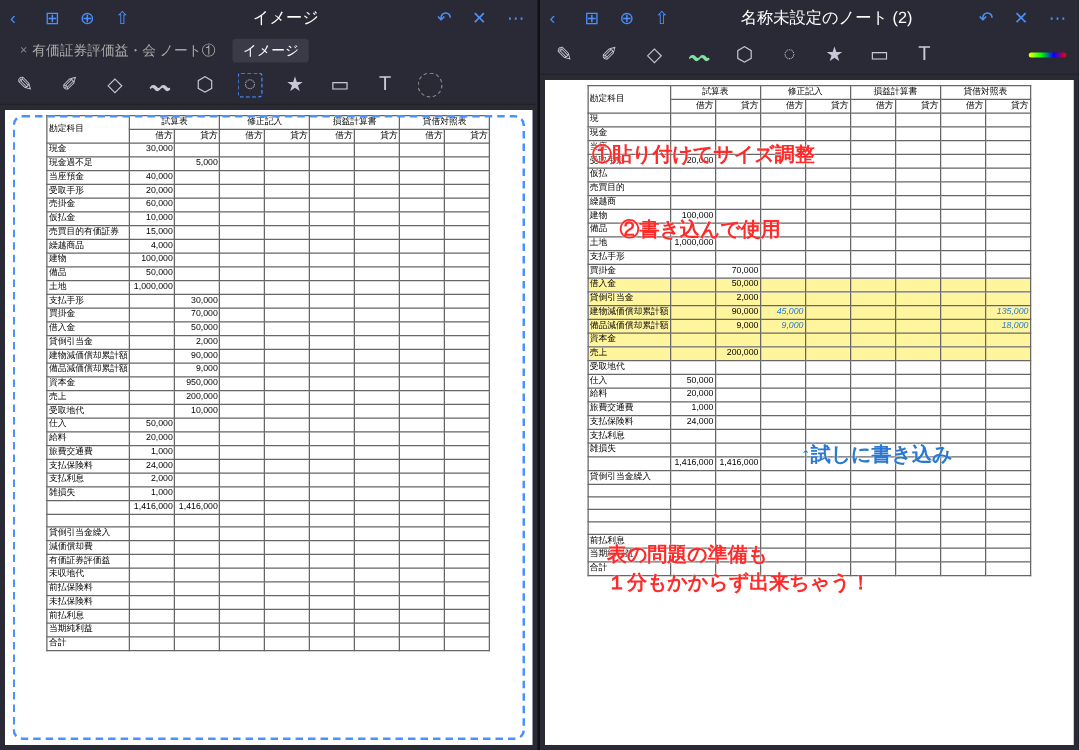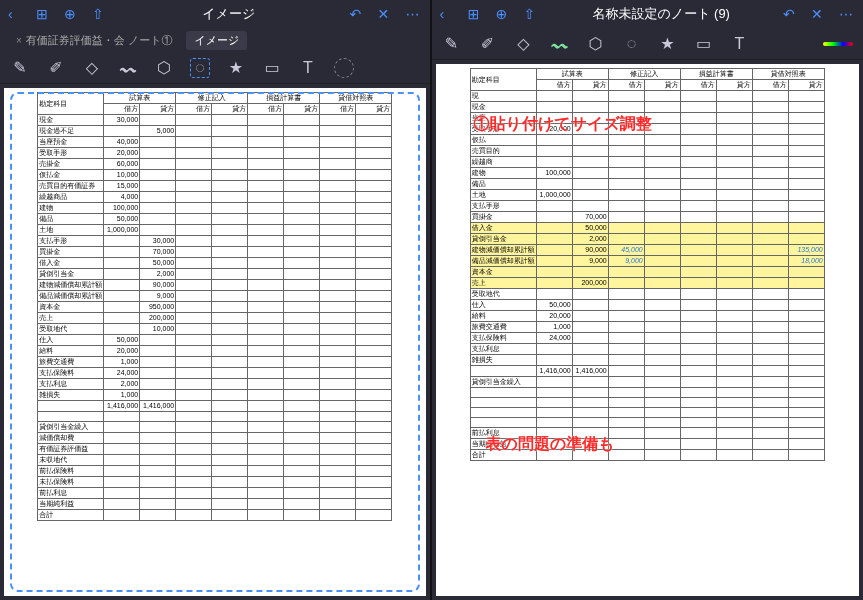--- a/index.html
+++ b/index.html
@@ -514,21 +514,21 @@
   </div>
 
   <div class="pane right">
     <div class="topbar">
       <div class="tb-icons">
         <span>‹</span>
         <span>⊞</span>
         <span>⊕</span>
         <span>⇧</span>
       </div>
-      <div class="title">名称未設定のノート (9)</div>
+      <div class="title">名称未設定のノート (2)</div>
       <div class="tb-icons">
         <span>↶</span>
         <span>✕</span>
         <span>⋯</span>
       </div>
     </div>
     <div class="toolstrip">
       <div class="tool">✎</div>
       <div class="tool">✐</div>
       <div class="tool">◇</div>
@@ -930,16 +930,19 @@
               <td class="num" style="color:#2a78d0;font-style:italic"></td>
               <td class="num"></td>
               <td class="num"></td>
               <td class="num"></td>
               <td class="num"></td>
               <td class="num" style="color:#2a78d0;font-style:italic"></td>
             </tr>
           </tbody>
         </table>
       <div class="anno" style="top:50px;left:38px;">①貼り付けてサイズ調整</div>
+      <div class="anno" style="top:110px;left:60px;">②書き込んで使用</div>
+      <div class="anno" style="top:290px;left:205px;color:#2a78d0;">↑試しに書き込み</div>
       <div class="anno" style="top:370px;left:50px;font-family:Liberation Mono, monospace;">表の問題の準備も</div>
+      <div class="anno" style="top:392px;left:50px;">１分もかからず出来ちゃう！</div>
     </div>
   </div>
 </div>
 
 </body></html>

